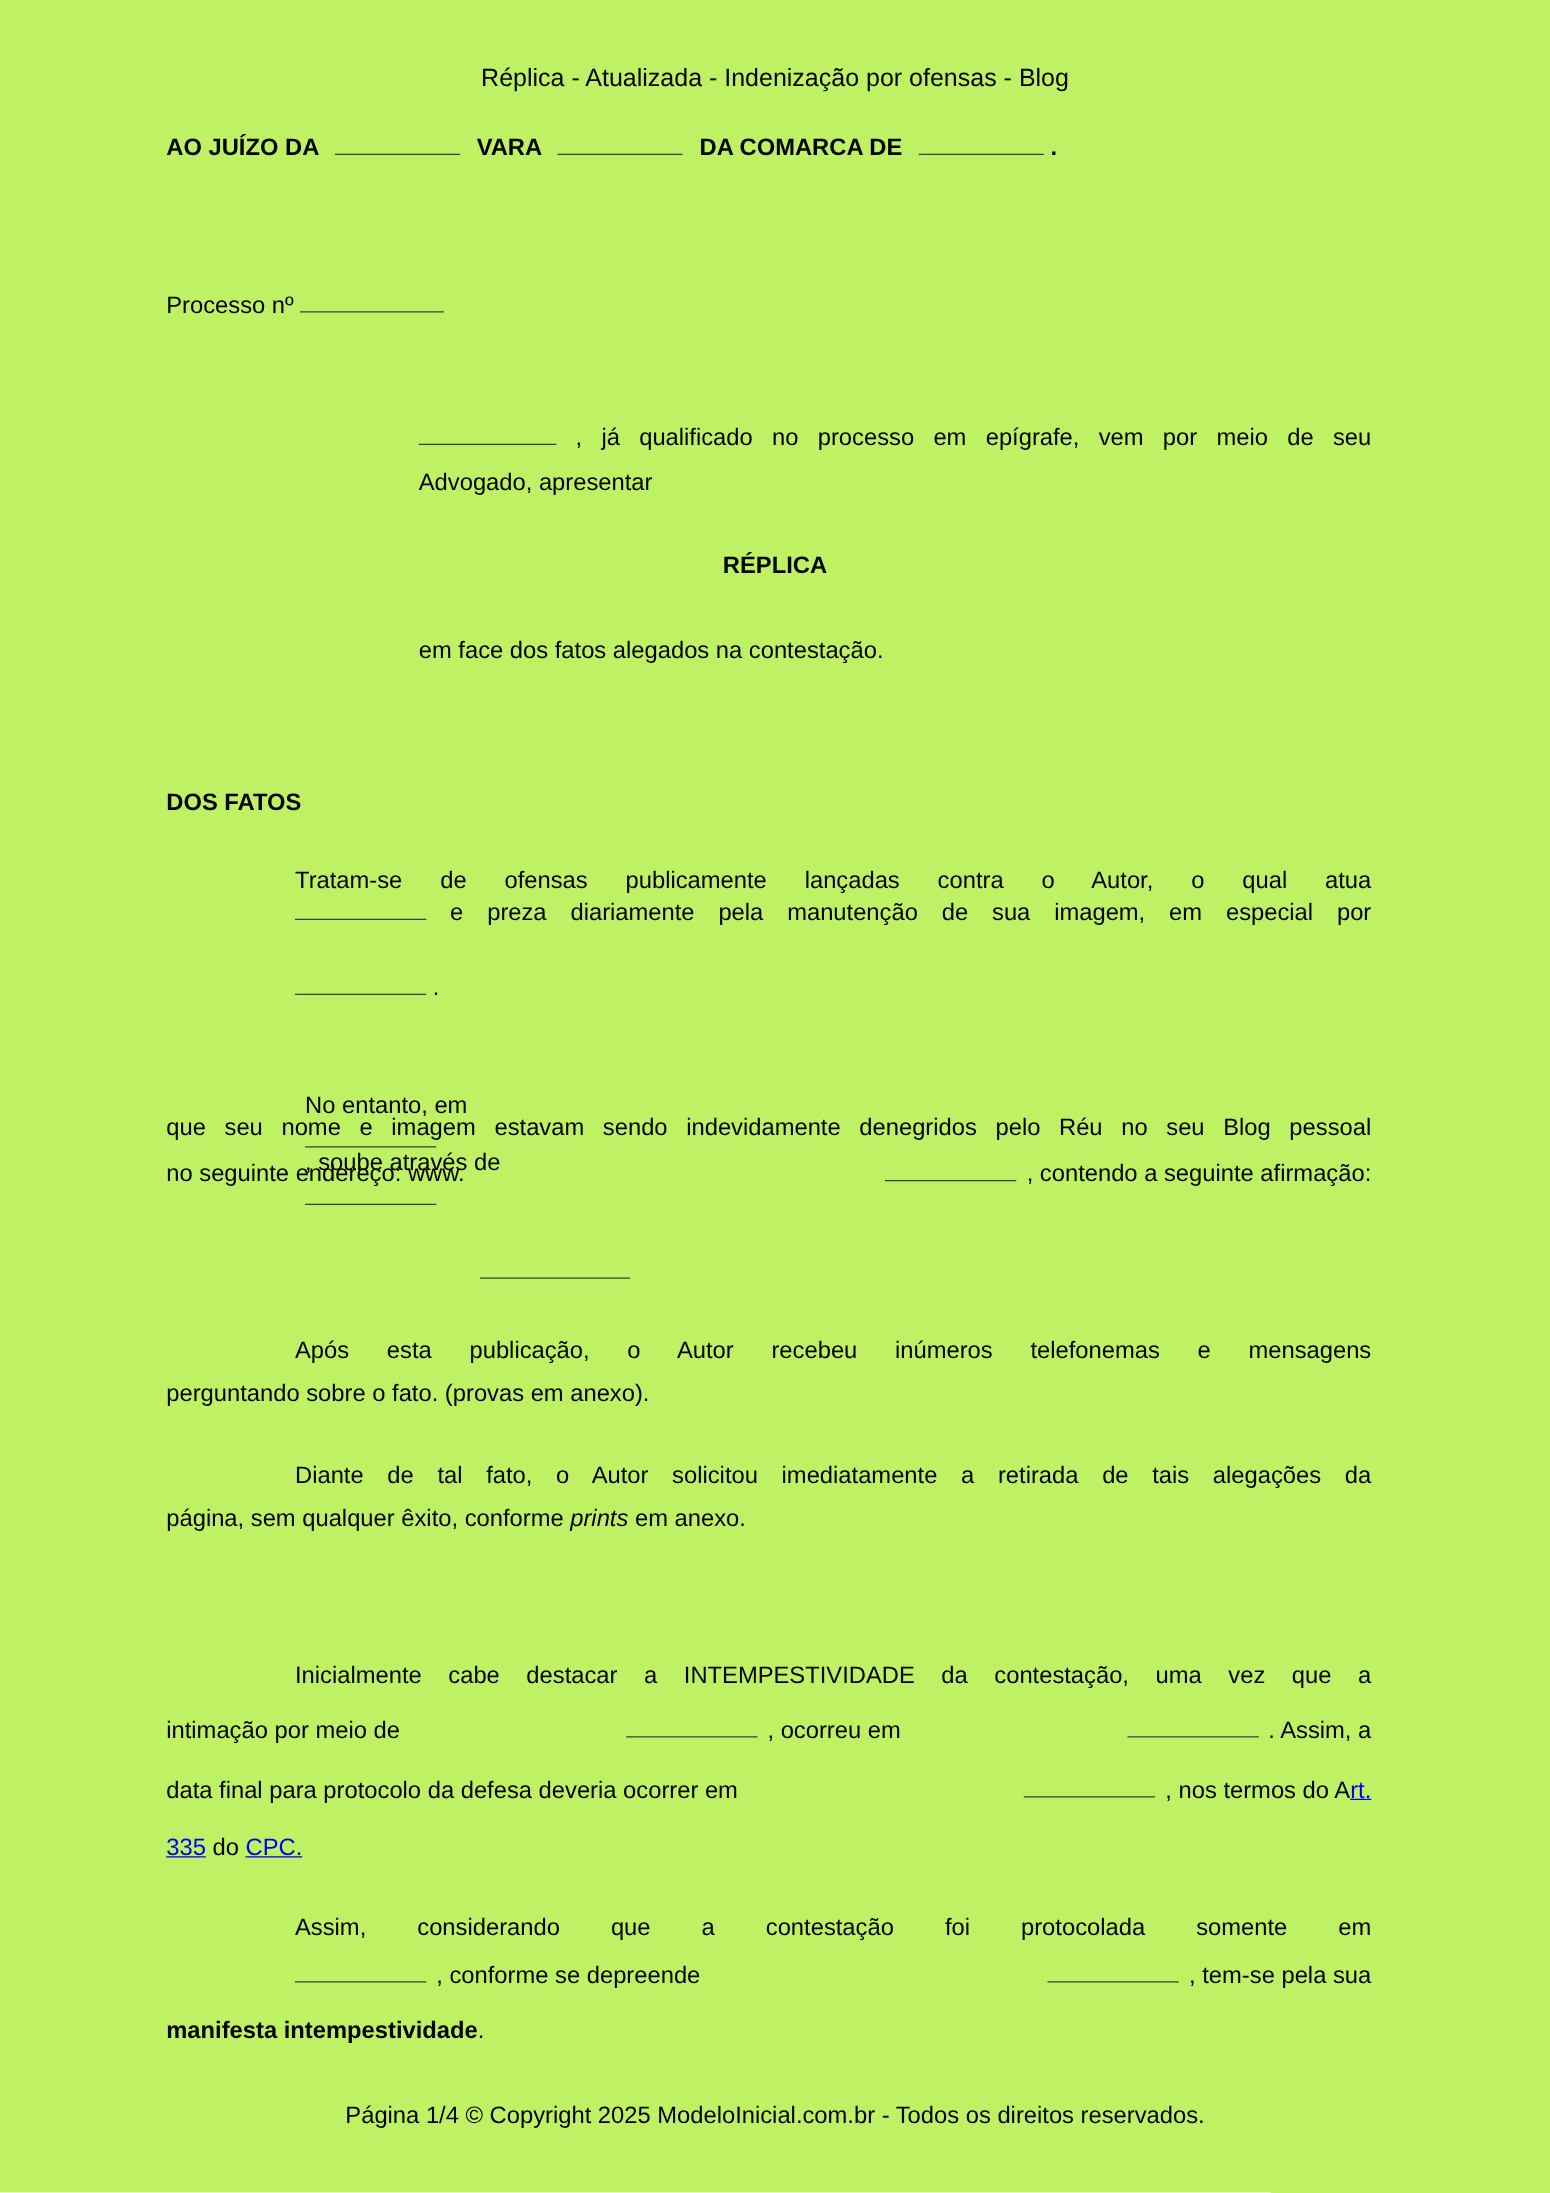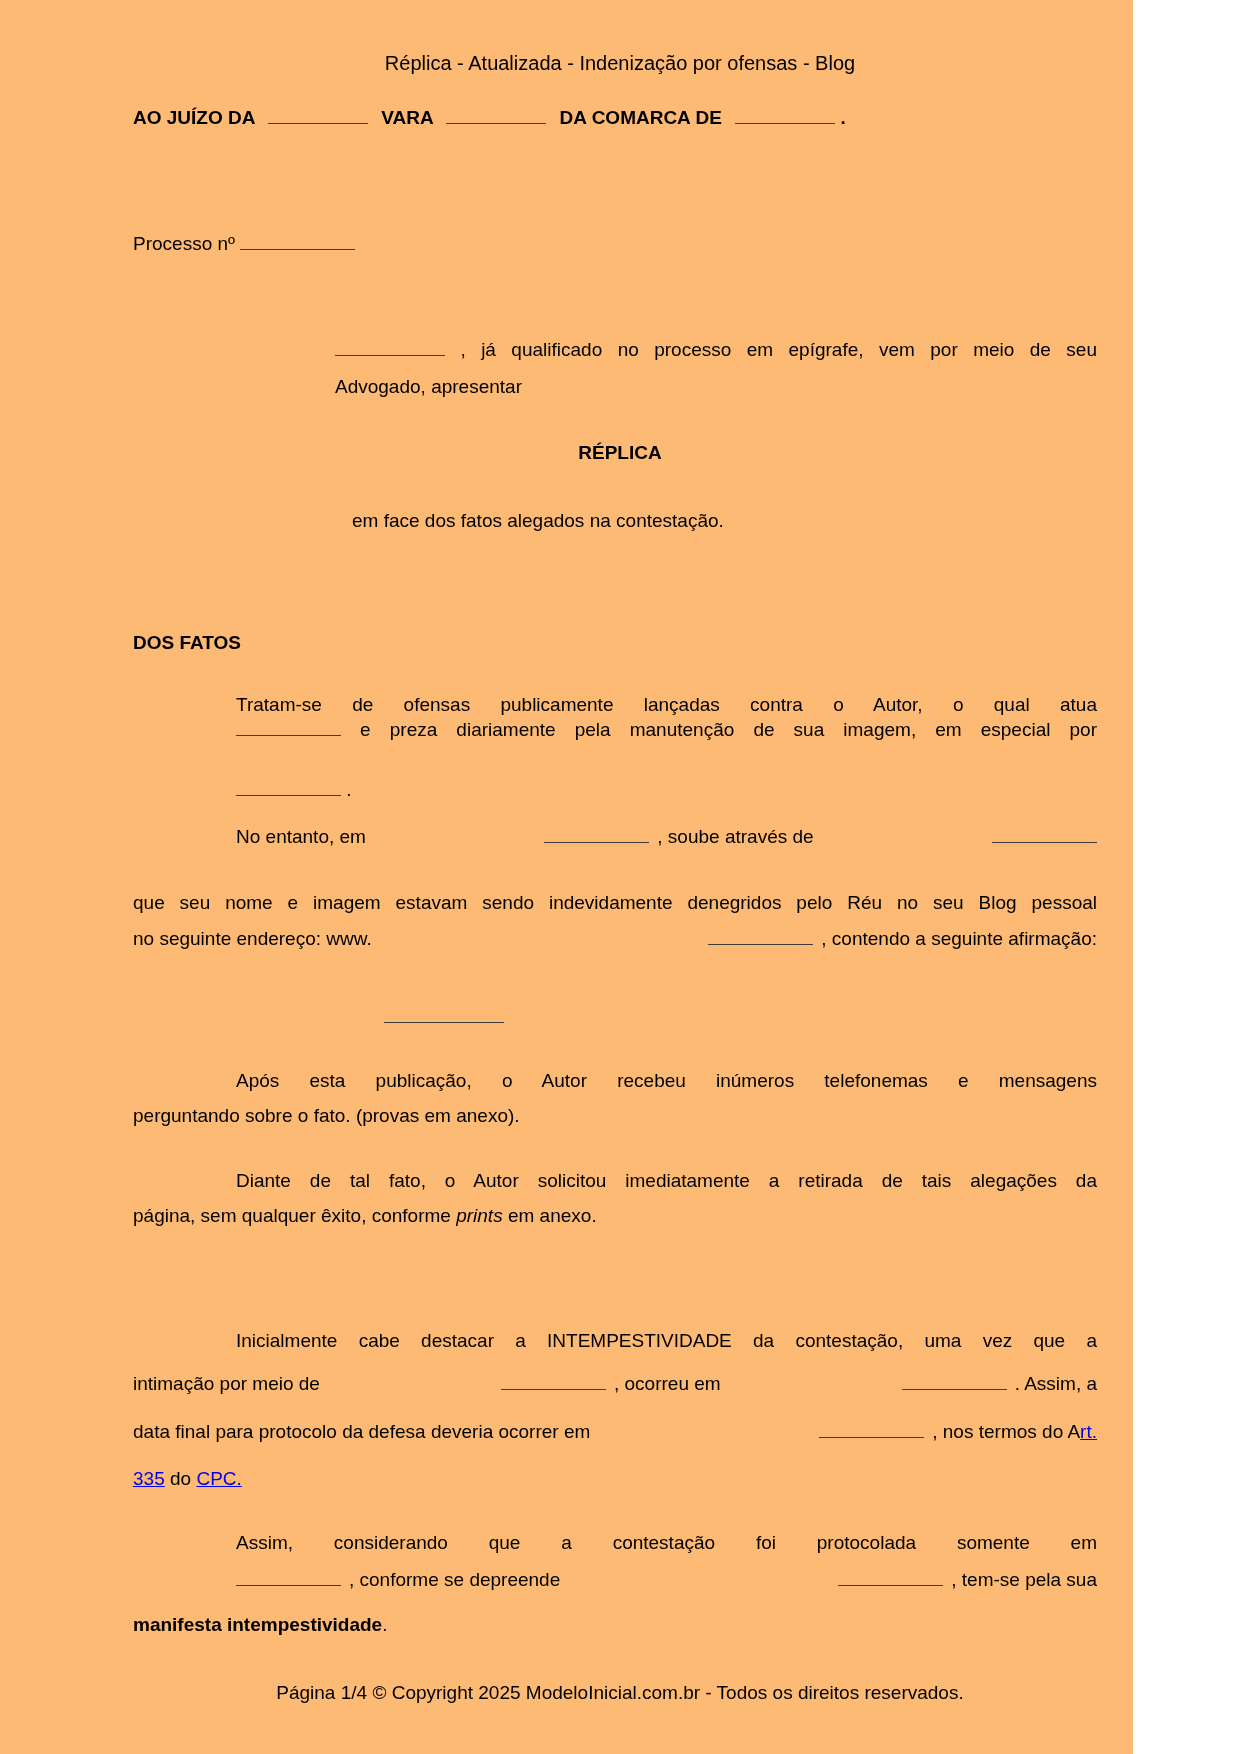--- a/index.html
+++ b/index.html
@@ -1,19 +1,19 @@
 <!DOCTYPE html>
 <html><head>
 <meta charset="utf-8">
 <style>
   html,body { margin:0; padding:0; background:#ffffff; }
   .page {
     position:relative;
-    width:1133px; height:1754px;
-    background:#fdba74;
+    width:1240px; height:1754px;
+    background:#bef264;
     font-family:"Liberation Sans", sans-serif;
     font-size:19px;
     color:#000000;
     overflow:hidden;
   }
   .line { position:absolute; line-height:26px; }
   .b { font-weight:bold; }
   .it { font-style:italic; }
   .center { text-align:center; }
   .just { text-align:justify; text-align-last:justify; }
@@ -57,35 +57,35 @@
 
   <div class="line just" style="top:336px; left:335px; width:762px;">
     <span class="blank w110"></span><span> , já qualificado no processo em epígrafe, vem por meio de seu</span>
   </div>
   <div class="line" style="top:374px; left:335px;">
     <span>Advogado, apresentar</span>
   </div>
 
   <div class="line b center" style="top:440px; left:0; width:1240px;">RÉPLICA</div>
 
-  <div class="line" style="top:508px; left:335px;margin-left:17px;">em face dos fatos alegados na contestação.</div>
+  <div class="line" style="top:508px; left:335px;">em face dos fatos alegados na contestação.</div>
 
   <div class="line b" style="top:630px; left:133px;">DOS FATOS</div>
 
   <div class="line just" style="top:692px; left:236px; width:861px;">Tratam-se de ofensas publicamente lançadas contra o Autor, o qual atua</div>
 
   <div class="line just" style="top:716px; left:236px; width:861px;">
     <span class="blank"></span><span> e preza diariamente pela manutenção de sua imagem, em especial por</span>
   </div>
 
   <div class="line" style="top:776px; left:236px;">
     <span class="blank"></span><span> .</span>
   </div>
 
-  <div class="line flexline" style="top:823px; left:236px; width:861px;">
+  <div class="line flexline" style="top:872px; left:236px; width:861px;flex-direction:column;">
     <span>No entanto, em</span>
     <span class="spacer"></span>
     <span class="blank"></span>
     <span class="ml">, soube através de</span>
     <span class="spacer"></span>
     <span class="blank"></span>
   </div>
   <div class="line just" style="top:890px; left:133px; width:964px;">que seu nome e imagem estavam sendo indevidamente denegridos pelo Réu no seu Blog pessoal</div>
   <div class="line flexline" style="top:925px; left:133px; width:964px;">
     <span>no seguinte endereço: www.</span>

